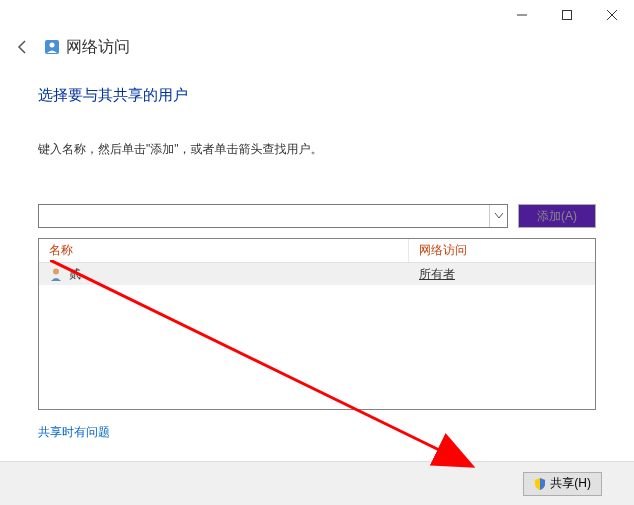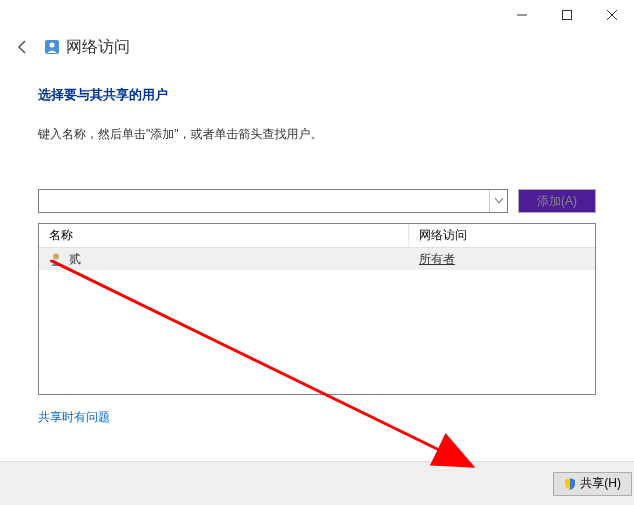--- a/index.html
+++ b/index.html
@@ -5,39 +5,39 @@
     * { box-sizing: border-box; margin: 0; padding: 0; }
     body { font-family: "Microsoft YaHei", "Segoe UI", Tahoma, sans-serif; font-size: 12px; background: #fff; width: 634px; height: 505px; overflow: hidden; position: relative; }
     .titlebar { height: 30px; display: flex; justify-content: flex-end; align-items: center; }
     .tb-btn { width: 45px; height: 30px; display: flex; align-items: center; justify-content: center; color: #333; }
     .tb-btn svg { width: 10px; height: 10px; }
     .header { display: flex; align-items: center; padding: 6px 14px; height: 34px; }
     .back-arrow { width: 18px; height: 18px; display: flex; align-items: center; justify-content: center; color: #555; margin-right: 12px; }
     .app-icon { width: 16px; height: 16px; margin-right: 6px; display: inline-block; }
     .app-title { font-size: 16px; color: #333; }
     .content { padding: 8px 38px 0 38px; }
-    .heading { color: #003399; font-size: 13px; margin: 14px 0 22px 0; font-weight: bold; }
+    .heading { color: #003399; font-size: 15px; margin: 14px 0 36px 0; font-weight: normal; }
     .instruction { font-size: 12px; color: #333; margin-bottom: 46px; }
     .input-row { display: flex; gap: 10px; margin-bottom: 10px; }
     .combo { flex: 1; height: 24px; border: 1px solid #7a7a7a; position: relative; background: #fff; }
     .combo-input { width: calc(100% - 20px); height: 100%; border: none; outline: none; padding: 0 6px; font-size: 12px; }
     .combo-arrow { position: absolute; right: 0; top: 0; width: 18px; height: 100%; display: flex; align-items: center; justify-content: center; border-left: 1px solid #ccc; }
     .add-btn { width: 78px; height: 24px; background: #4c1d95; border: 1px solid #adadad; color: #888; font-size: 12px; }
     .table { border: 1px solid #828282; height: 172px; background: #fff; }
     .thead { display: flex; border-bottom: 1px solid #e0e0e0; background: #fff; height: 24px; align-items: center; }
-    .th { padding: 0 10px; font-size: 12px; color: #000000; }
+    .th { padding: 0 10px; font-size: 12px; color: #c2410c; }
     .th-name { flex: 0 0 370px; border-right: 1px solid #e8e8e8; height: 100%; display: flex; align-items: center; }
     .th-perm { flex: 1; }
     .trow { display: flex; height: 22px; align-items: center; background: #f0f0f0; }
     .td { padding: 0 10px; font-size: 12px; color: #333; display: flex; align-items: center; }
     .td-name { flex: 0 0 370px; }
     .td-perm { flex: 1; text-decoration: underline; }
     .user-icon { width: 14px; height: 14px; margin-right: 6px; display: inline-block; }
     .link { color: #0066cc; font-size: 12px; margin-top: 14px; display: inline-block; }
-    .footer { position: absolute; bottom: 0; left: 0; right: 0; height: 44px; background: #f0f0f0; border-top: 1px solid #dcdcdc; display: flex; align-items: center; justify-content: flex-end; padding: 0 2px; gap: 8px; }
+    .footer { position: absolute; bottom: 0; left: 0; right: 0; height: 44px; background: #f0f0f0; border-top: 1px solid #dcdcdc; display: flex; align-items: center; justify-content: flex-end; padding: 0 32px; gap: 8px; }
     .btn { min-width: 78px; height: 24px; border: 1px solid #adadad; background: #e1e1e1; font-size: 12px; display: flex; align-items: center; justify-content: center; gap: 4px; padding: 0 10px; }
     .shield-icon { width: 12px; height: 12px; display: inline-block; }
     
     .arrow-overlay { position: absolute; top: 260px; left: 50px; width: 440px; height: 220px; pointer-events: none; }
   </style>
 </head>
 <body>
 
 <div class="titlebar">
   <div class="tb-btn">

